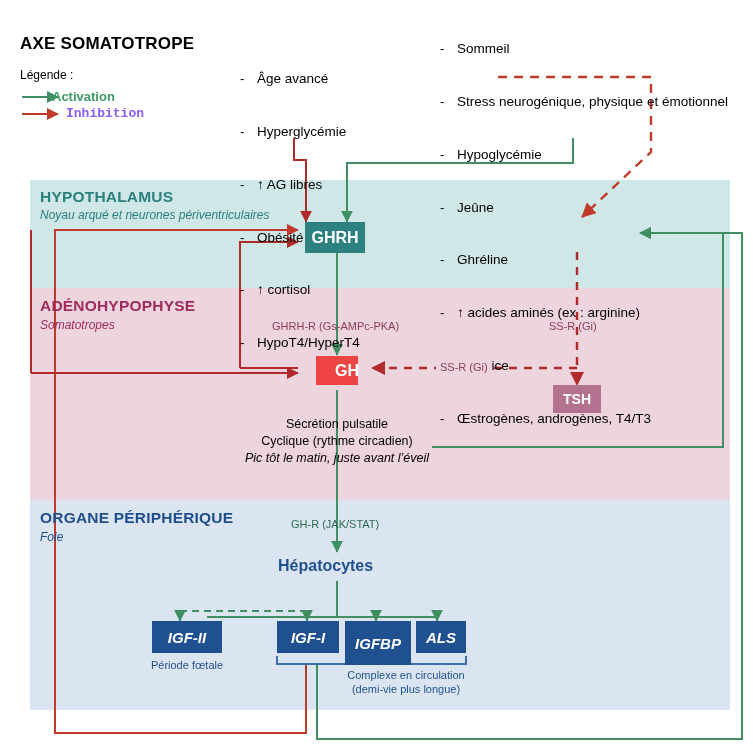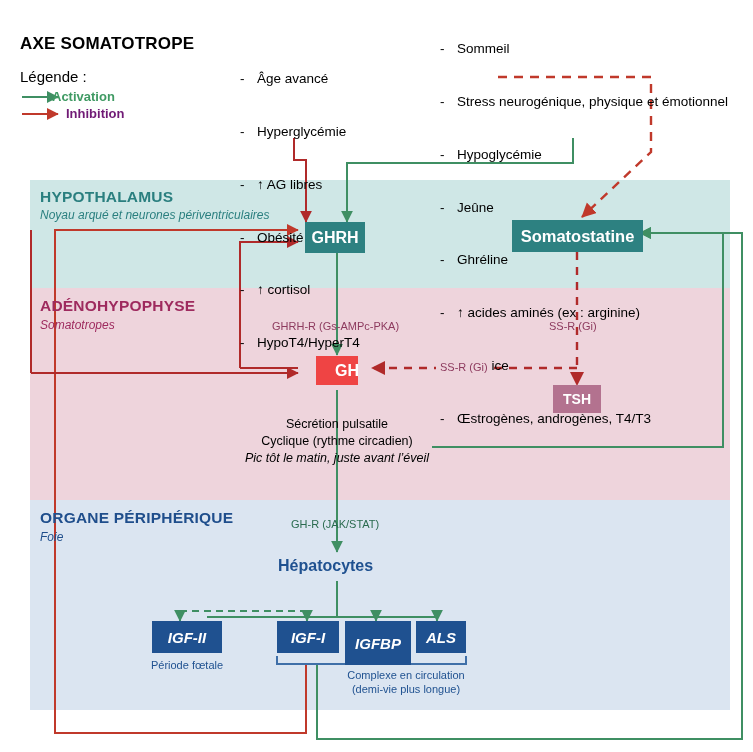--- a/index.html
+++ b/index.html
@@ -1,23 +1,23 @@
 <!DOCTYPE html>
 <html><head>
 <meta charset="utf-8">
 <style>
   html,body{margin:0;padding:0;background:#fff;}
   body{width:753px;height:752px;font-family:"Liberation Sans",sans-serif;overflow:hidden;}
   #root{position:relative;width:753px;height:752px;}
   svg{position:absolute;left:0;top:0;width:753px;height:752px;}
   .txt{position:absolute;white-space:pre;}
   .title{font-weight:bold;font-size:17px;color:#000;letter-spacing:.2px;}
-  .legend-label{font-size:15px;color:#000;}
+  .legend-label{font-size:12px;color:#000;}
   .leg-act{font-size:13px;color:#3f9a63;font-weight:600;}
-  .leg-inh{font-size:13px;color:#701a75;font-weight:600;}
+  .leg-inh{font-size:13px;color:#8b5cf6;font-weight:600;font-family:Liberation Mono, monospace;}
   .bullet{font-size:13.5px;color:#000;line-height:17.6px;}
   .bullet span.d{display:inline-block;width:17px;}
   .sec-title{font-weight:bold;font-size:15.5px;letter-spacing:.2px;text-align:center;}
   .sec-sub{font-style:italic;font-size:12px;}
   .hyp{color:#2a7f7f;}
   .ade{color:#9e2a5e;}
   .org{color:#1f4e8c;}
   .boxlbl{position:absolute;display:flex;align-items:center;justify-content:center;
           color:#fff;font-weight:bold;box-sizing:border-box;}
   .teal{background:#2d8181;}
@@ -126,21 +126,20 @@
   <div class="txt sec-title hyp" style="left:40px;top:188px;">HYPOTHALAMUS</div>
   <div class="txt sec-sub hyp" style="left:40px;top:208px;">Noyau arqué et neurones périventriculaires</div>
 
   <div class="txt sec-title ade" style="left:40px;top:297px;">ADÉNOHYPOPHYSE</div>
   <div class="txt sec-sub ade" style="left:40px;top:318px;">Somatotropes</div>
 
   <div class="txt sec-title org" style="left:40px;top:509px;">ORGANE PÉRIPHÉRIQUE</div>
   <div class="txt sec-sub org" style="left:40px;top:530px;">Foie</div>
 
   <div class="boxlbl teal" style="left:305px;top:222px;width:60px;height:31px;font-size:16px;">GHRH</div>
-  <div class="boxlbl teal" style="left:512px;top:220px;width:131px;height:32px;font-size:16.5px;">Somatostatine</div>
   <div class="boxlbl plum" style="left:316px;top:356px;width:42px;height:29px;font-size:16px;">GH</div>
   <div class="boxlbl mauve" style="left:553px;top:385px;width:48px;height:28px;font-size:14px;">TSH</div>
 
   <div class="hep" style="left:278px;top:557px;">Hépatocytes</div>
 
   <div class="boxlbl navy" style="left:152px;top:621px;width:70px;height:32px;font-size:15px;font-style:italic;">IGF-II</div>
   <div class="boxlbl navy" style="left:277px;top:621px;width:62px;height:32px;font-size:15px;">IGF-I</div>
   <div class="boxlbl navy" style="left:345px;top:621px;width:66px;height:44px;font-size:15px;">IGFBP</div>
   <div class="boxlbl navy" style="left:416px;top:621px;width:50px;height:32px;font-size:15px;">ALS</div>
 

